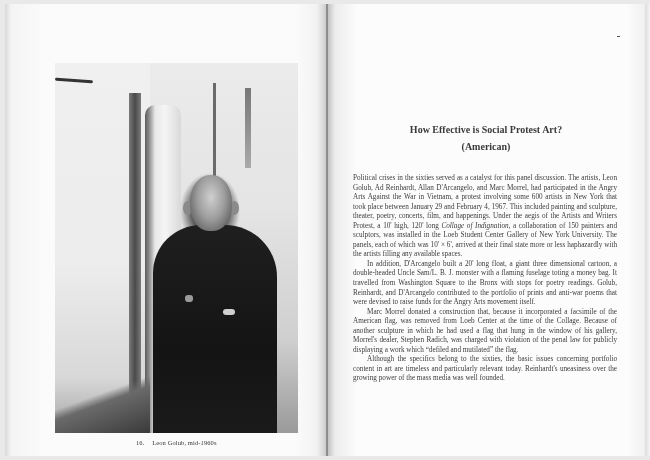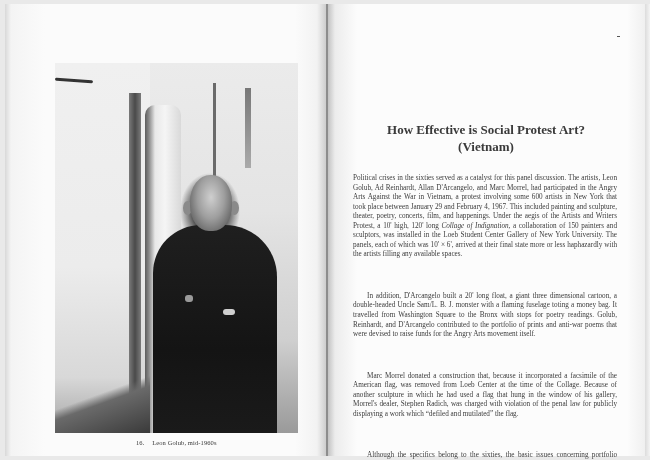--- a/index.html
+++ b/index.html
@@ -78,28 +78,28 @@
   .photo .hand-l { position: absolute; left: 130px; top: 232px; width: 8px; height: 7px; background: #9a9a9a; border-radius: 3px; }
   .photo .hand-r { position: absolute; left: 168px; top: 246px; width: 12px; height: 6px; background: #cfcfcf; border-radius: 3px; }
   .caption {
     position: absolute; left: 136px; top: 439px; font-size: 6.5px; color: #3a3a3a; letter-spacing: 0.1px;
     white-space: nowrap;
   }
   .caption .num { margin-right: 6px; }
   
   .title {
     position: absolute; left: 352px; top: 121px; width: 268px; text-align: center;
-    font-weight: bold; font-size: 13px; line-height: 17px; color: #3a3a3a;
+    font-weight: bold; font-size: 10px; line-height: 17px; color: #3a3a3a;
   }
   .body-text {
     position: absolute; left: 353px; top: 174px; width: 264px;
     font-size: 7.2px; line-height: 9.55px; color: #3b3b3b; text-align: justify;
   }
   .body-text p { margin: 0; }
-  .body-text p + p { text-indent: 14px; margin-top: 32px; }
+  .body-text p + p { text-indent: 14px; }
   .body-text em { }
   .mark { position: absolute; left: 617px; top: 36px; width: 3px; height: 1px; background: #555; }
 </style>
 </head>
 <body>
 
 <div class="spread">
   <div class="page-left"></div>
   <div class="page-right"></div>
   <div class="edge-right"></div>
@@ -123,21 +123,21 @@
 
   <div class="caption">
     <span class="num">16.</span>
     <span>Leon Golub, mid-1960s</span>
   </div>
 
   <div class="mark"></div>
 
   <div class="title">
     <div>How Effective is Social Protest Art?</div>
-    <div>(Vietnam)</div>
+    <div>(American)</div>
   </div>
 
   <div class="body-text">
     <p><span>Political crises in the sixties served as a catalyst for this panel discussion. The artists, Leon Golub, Ad Reinhardt, Allan D'Arcangelo, and Marc Morrel, had participated in the Angry Arts Against the War in Vietnam, a protest involving some 600 artists in New York that took place between January 29 and February 4, 1967. This included painting and sculpture, theater, poetry, concerts, film, and happenings. Under the aegis of the Artists and Writers Protest, a 10' high, 120' long </span><em>Collage of Indignation</em><span>, a collaboration of 150 painters and sculptors, was installed in the Loeb Student Center Gallery of New York University. The panels, each of which was 10' × 6', arrived at their final state more or less haphazardly with the artists filling any available spaces.</span></p>
     <p>In addition, D'Arcangelo built a 20' long float, a giant three dimensional cartoon, a double-headed Uncle Sam/L. B. J. monster with a flaming fuselage toting a money bag. It travelled from Washington Square to the Bronx with stops for poetry readings. Golub, Reinhardt, and D'Arcangelo contributed to the portfolio of prints and anti-war poems that were devised to raise funds for the Angry Arts movement itself.</p>
     <p>Marc Morrel donated a construction that, because it incorporated a facsimile of the American flag, was removed from Loeb Center at the time of the Collage. Because of another sculpture in which he had used a flag that hung in the window of his gallery, Morrel's dealer, Stephen Radich, was charged with violation of the penal law for publicly displaying a work which “defiled and mutilated” the flag.</p>
     <p>Although the specifics belong to the sixties, the basic issues concerning portfolio content in art are timeless and particularly relevant today. Reinhardt's uneasiness over the growing power of the mass media was well founded.</p>
   </div>
 </div>
 

